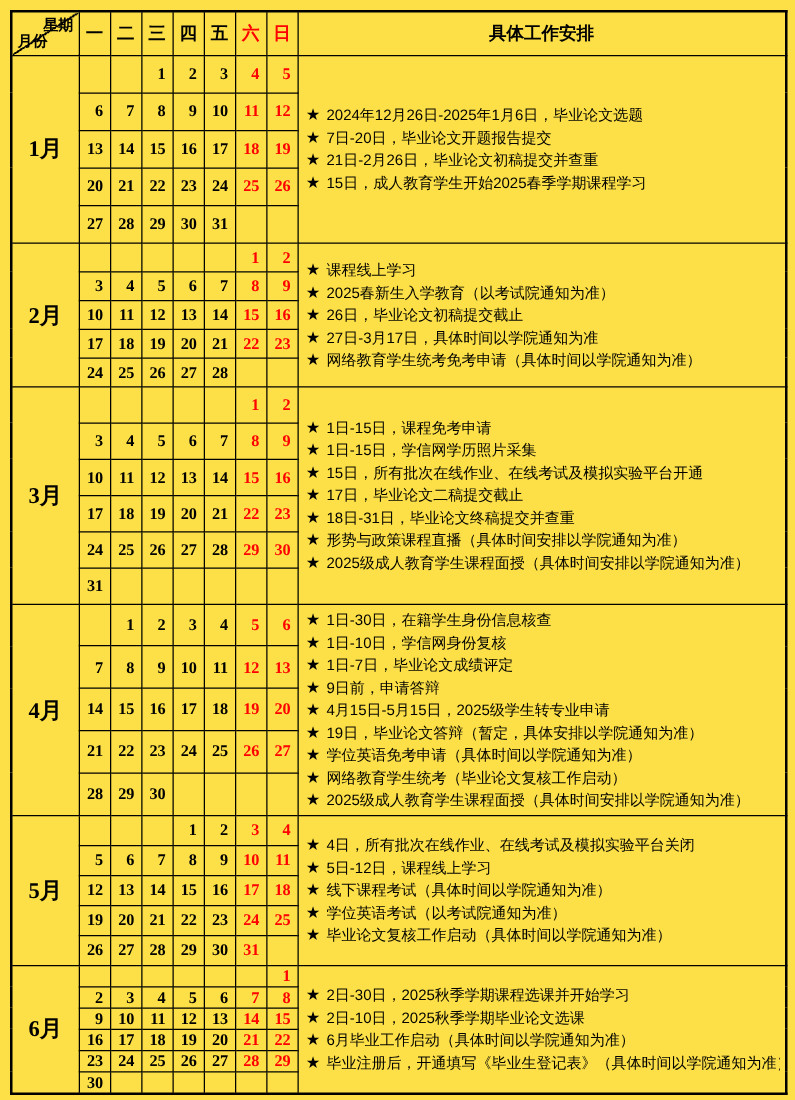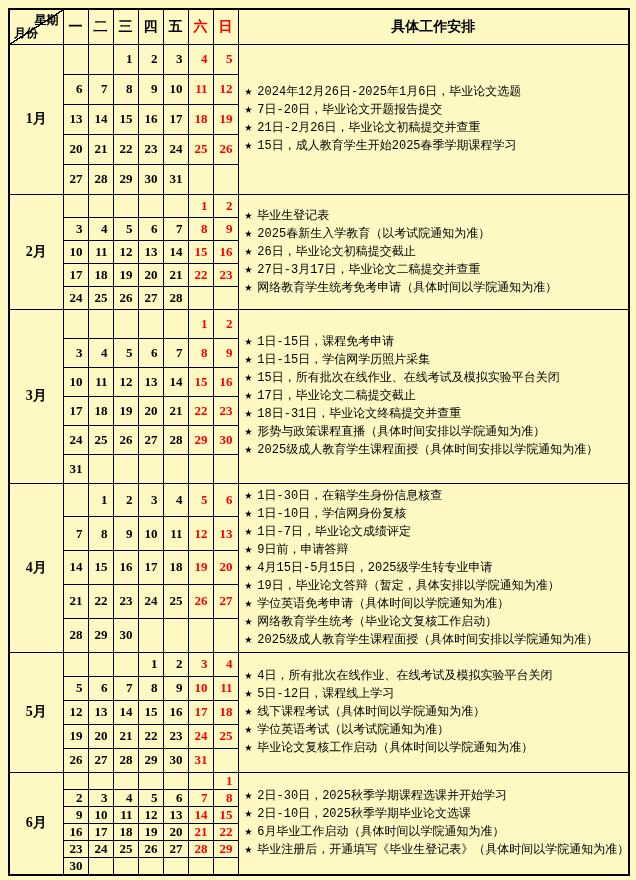--- a/index.html
+++ b/index.html
@@ -7,21 +7,21 @@
     padding: 0;
     background: #ffffff;
     font-family: "Liberation Serif", "DejaVu Serif", serif;
     color: #000;
   }
   .page {
     width: 636px;
     height: 880px;
     box-sizing: border-box;
     padding: 8px;
-    background: #fef9c3;
+    background: #fde047;
     overflow: hidden;
   }
   table.calendar {
     border-collapse: collapse;
     width: 620px;
     table-layout: fixed;
     border: 2px solid #000;
   }
   th, td {
     border: 1px solid #000;
@@ -57,38 +57,38 @@
     text-align: center;
   }
   th.day-head.weekend { color: var(--weekend-red, #ff0000); }
   th.tasks-head {
     font-size: 14px;
     font-weight: bold;
     margin-left: 35px;
   }
 
   td.month-cell {
-    font-size: 14px;
+    font-size: 18px;
     font-weight: bold;
     text-align: center;
     vertical-align: middle;
   }
   td.day-cell {
     font-size: 13px;
     font-weight: bold;
     text-align: right;
     padding-right: 5px;
     vertical-align: middle;
   }
   td.day-cell.weekend { color: var(--weekend-red, #ff0000); }
 
   td.tasks-cell {
     vertical-align: middle;
     padding: 3px 4px 3px 6px;
-    font-family: Liberation Mono, monospace;
+    font-family: Liberation Sans, sans-serif;
     margin-left: 48px;
   }
   .task-line {
     font-size: 12px;
     line-height: 18px;
     white-space: nowrap;
     overflow: hidden;
   }
   .task-line .star {
     font-size: 13px;
@@ -191,24 +191,24 @@
         <tr class="month-1">
           <td class="month-cell" rowspan="5">2月</td>
           <td class="day-cell"></td>
           <td class="day-cell"></td>
           <td class="day-cell"></td>
           <td class="day-cell"></td>
           <td class="day-cell"></td>
           <td class="day-cell weekend">1</td>
           <td class="day-cell weekend">2</td>
           <td class="tasks-cell" rowspan="5">
-            <div class="task-line"><span class="star">★</span><span>毕业生登记表</span></div>
+            <div class="task-line"><span class="star">★</span><span>课程线上学习</span></div>
             <div class="task-line"><span class="star">★</span><span>2025春新生入学教育（以考试院通知为准）</span></div>
             <div class="task-line"><span class="star">★</span><span>26日，毕业论文初稿提交截止</span></div>
-            <div class="task-line"><span class="star">★</span><span>27日-3月17日，毕业论文二稿提交并查重</span></div>
+            <div class="task-line"><span class="star">★</span><span>27日-3月17日，具体时间以学院通知为准</span></div>
             <div class="task-line"><span class="star">★</span><span>网络教育学生统考免考申请（具体时间以学院通知为准）</span></div>
           </td>
         </tr>
         <tr class="month-1">
           <td class="day-cell">3</td>
           <td class="day-cell">4</td>
           <td class="day-cell">5</td>
           <td class="day-cell">6</td>
           <td class="day-cell">7</td>
           <td class="day-cell weekend">8</td>
@@ -246,21 +246,21 @@
           <td class="day-cell"></td>
           <td class="day-cell"></td>
           <td class="day-cell"></td>
           <td class="day-cell"></td>
           <td class="day-cell"></td>
           <td class="day-cell weekend">1</td>
           <td class="day-cell weekend">2</td>
           <td class="tasks-cell" rowspan="6">
             <div class="task-line"><span class="star">★</span><span>1日-15日，课程免考申请</span></div>
             <div class="task-line"><span class="star">★</span><span>1日-15日，学信网学历照片采集</span></div>
-            <div class="task-line"><span class="star">★</span><span>15日，所有批次在线作业、在线考试及模拟实验平台关闭</span></div>
+            <div class="task-line"><span class="star">★</span><span>15日，所有批次在线作业、在线考试及模拟实验平台开通</span></div>
             <div class="task-line"><span class="star">★</span><span>17日，毕业论文二稿提交截止</span></div>
             <div class="task-line"><span class="star">★</span><span>18日-31日，毕业论文终稿提交并查重</span></div>
             <div class="task-line"><span class="star">★</span><span>形势与政策课程直播（具体时间安排以学院通知为准）</span></div>
             <div class="task-line"><span class="star">★</span><span>2025级成人教育学生课程面授（具体时间安排以学院通知为准）</span></div>
           </td>
         </tr>
         <tr class="month-2">
           <td class="day-cell">3</td>
           <td class="day-cell">4</td>
           <td class="day-cell">5</td>

